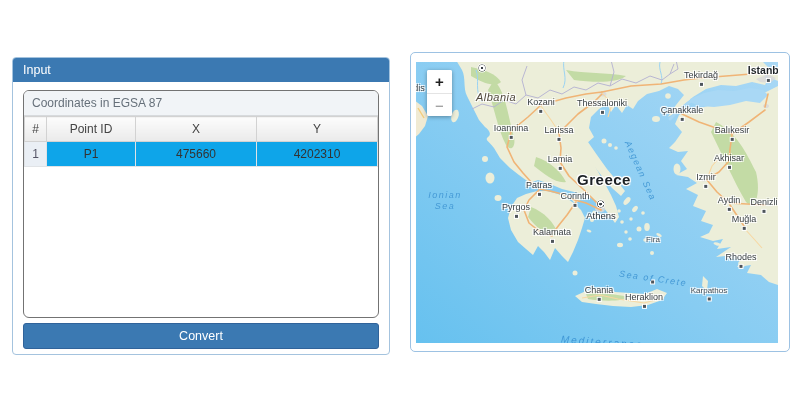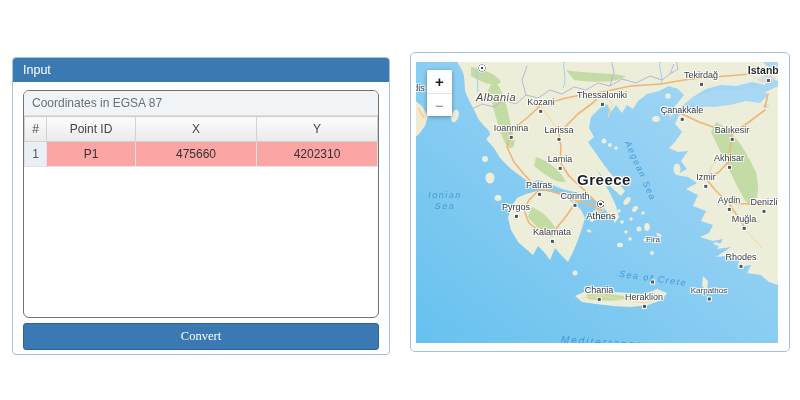--- a/index.html
+++ b/index.html
@@ -11,25 +11,25 @@
     background:#fff;border:1px solid #a4c3de;border-radius:4px;box-sizing:border-box;}
   .panel-heading{background:#3b79b2;color:#fff;font-size:12.5px;line-height:14px;
     padding:5px 10px;border-radius:3px 3px 0 0;}
   .panel-body{padding:8px 10px 9px 10px;}
   .table-card{border:1px solid #737373;border-radius:6px;height:226px;overflow:hidden;background:#fff;}
   .table-caption{background:#f1f4f7;color:#66707a;font-size:12px;padding:5px 8px;
     border-bottom:1px solid #d7dadd;}
   table{width:100%;border-collapse:collapse;font-size:12px;color:#333;table-layout:fixed;}
   th{background:linear-gradient(#fcfcfc,#eaeaea);font-weight:normal;color:#444;
     border:1px solid #d2d2d2;padding:5px 2px;text-align:center;}
-  td{border:1px solid #e0e3e6;padding:5px 2px;text-align:center;background:#fca5a5;color:#333;}
+  td{border:1px solid #e0e3e6;padding:5px 2px;text-align:center;background:#0ea5e9;color:#333;}
   td.rownum{background:#eaeff5;color:#556;}
   .convert-btn{display:block;width:100%;margin-top:5px;background:#3b79b2;
     border:1px solid #30639a;color:#fff;font-size:12.5px;padding:5px 0;border-radius:3px;
-    cursor:pointer;font-family:Liberation Serif, serif;}
+    cursor:pointer;font-family:Liberation Sans, sans-serif;}
 
   
   .map-panel{position:absolute;left:410px;top:52px;width:380px;height:300px;
     border:1px solid #9dc2e3;border-radius:5px;background:#fff;box-sizing:border-box;}
   .map{position:absolute;left:5px;top:9px;width:362px;height:281px;overflow:hidden;background:#8ecef3;}
   .map svg{position:absolute;left:0;top:0;}
   .labels{position:absolute;left:0;top:0;width:100%;height:100%;}
   .maplabel{position:absolute;transform:translate(-50%,-50%);display:flex;flex-direction:column;
     align-items:center;gap:1px;pointer-events:none;white-space:pre-line;text-align:center;line-height:1.25;}
   .lt{text-shadow:-1px -1px 0 #fff,1px -1px 0 #fff,-1px 1px 0 #fff,1px 1px 0 #fff,0 0 3px #fff;}
@@ -213,21 +213,21 @@
             <path d="M 186,31 L 196,42 192,55"></path>
           <path d="M 328,166 L 338,177 346,186"></path>
             <path d="M 291,117 L 296,104 303,96"></path>
           <path d="M 166,236 L 184,233 202,237 228,241 247,236"></path>
         </g>
       </svg>
       <div class="labels" id="map-labels">
           <div class="maplabel city" style="left: 3px; top: 27px;"><span class="lt">dis</span></div>
           <div class="maplabel capital" style="left: 66px; top: 7px;"><span class="cap-ic"></span><span class="lt"></span></div>
           <div class="maplabel country" style="left: 80px; top: 36px; font-style: italic;"><span class="lt">Albania</span></div>
-          <div class="maplabel city" style="left: 186px; top: 36px;"><span class="lt">Thessaloniki</span><span class="dot"></span></div>
+          <div class="maplabel city" style="left: 186px; top: 44px;"><span class="lt">Thessaloniki</span><span class="dot"></span></div>
           <div class="maplabel city" style="left: 125px; top: 43px;"><span class="lt">Kozani</span><span class="dot"></span></div>
           <div class="maplabel city" style="left: 95px; top: 69px;"><span class="lt">Ioannina</span><span class="dot"></span></div>
           <div class="maplabel city" style="left: 143px; top: 71px;"><span class="lt">Larissa</span><span class="dot"></span></div>
           <div class="maplabel city" style="left: 144px; top: 100px;"><span class="lt">Lamia</span><span class="dot"></span></div>
           <div class="maplabel country-lg" style="left: 188px; top: 118px;"><span class="lt">Greece</span></div>
           <div class="maplabel city" style="left: 123px; top: 126px;"><span class="lt">Patras</span><span class="dot"></span></div>
           <div class="maplabel city" style="left: 159px; top: 137px;"><span class="lt">Corinth</span><span class="dot"></span></div>
           <div class="maplabel capital" style="left: 185px; top: 149px;"><span class="cap-ic"></span><span class="lt">Athens</span></div>
           <div class="maplabel city" style="left: 100px; top: 148px;"><span class="lt">Pyrgos</span><span class="dot"></span></div>
           <div class="maplabel city" style="left: 136px; top: 173px;"><span class="lt">Kalamata</span><span class="dot"></span></div>

